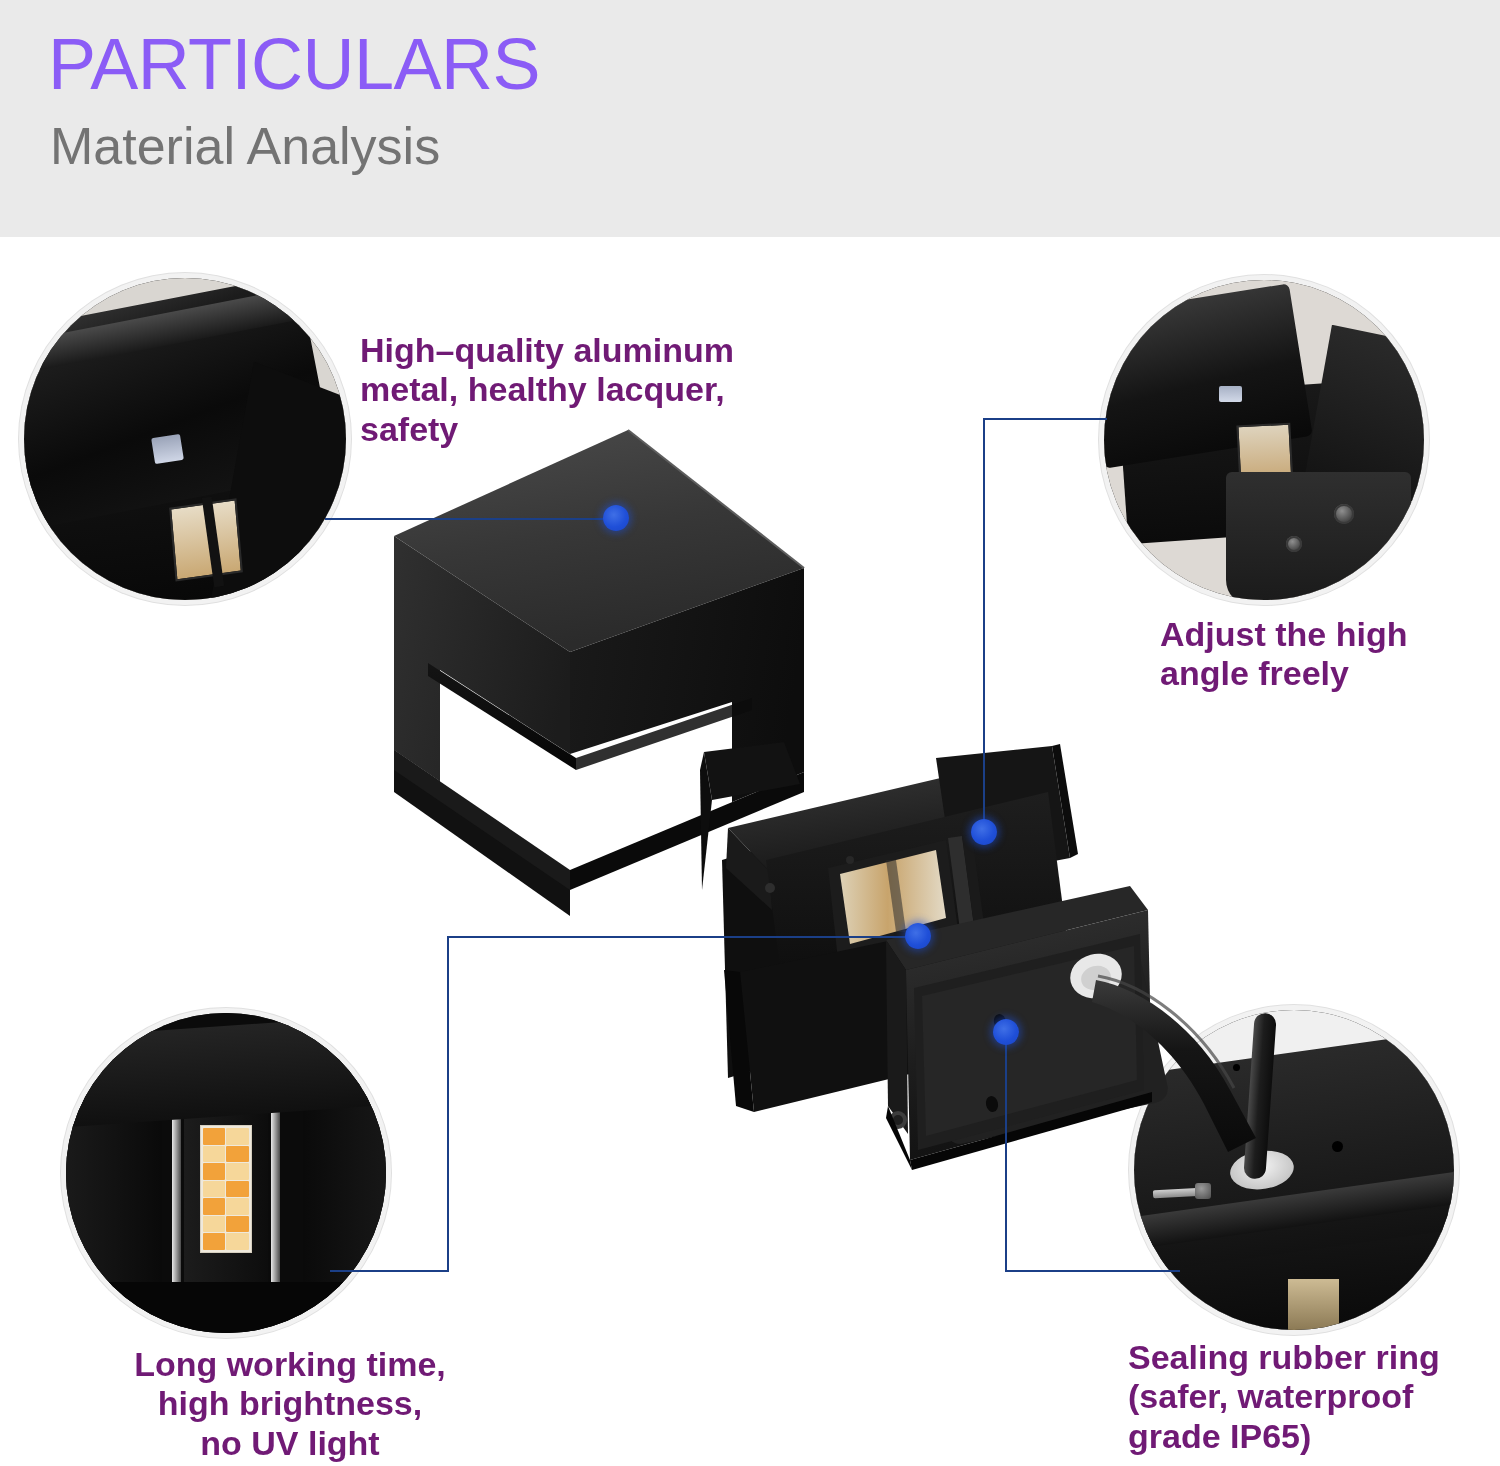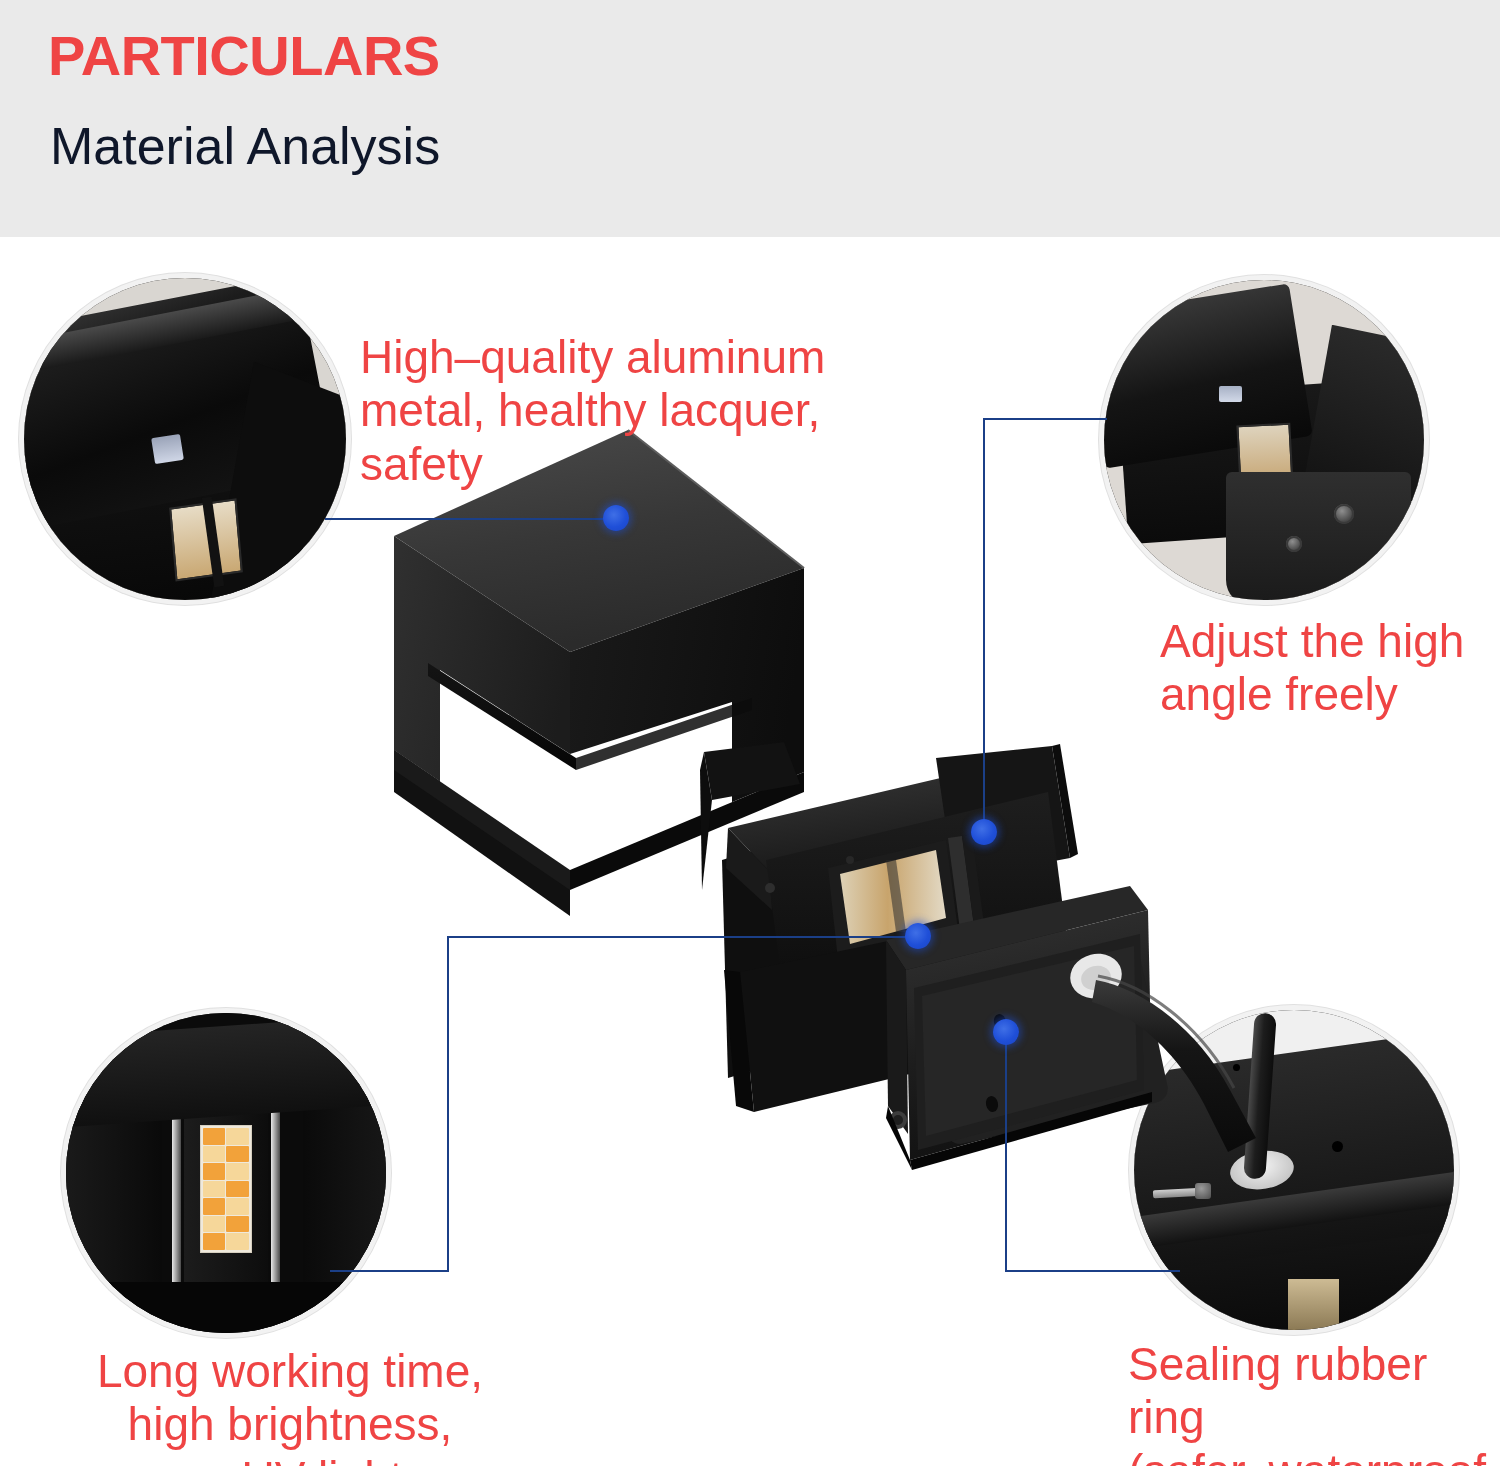--- a/index.html
+++ b/index.html
@@ -16,43 +16,43 @@
   
   #header-band {
     position: absolute;
     left: 0; top: 0;
     width: 1500px; height: 237px;
     background: #eaeaea;
   }
   #page-title {
     position: absolute;
     left: 48px; top: 27px;
-    font-size: 56px;
-    font-weight: 700;
+    font-size: 72px;
+    font-weight: 400;
     letter-spacing: -0.5px;
-    color: #ef4444;
+    color: #8b5cf6;
     line-height: 1.05;
   }
   #page-subtitle {
     position: absolute;
     left: 50px; top: 118px;
     font-size: 52px;
     font-weight: 400;
-    color: #0f172a;
+    color: #737373;
     line-height: 1.1;
   }
 
   
   .callout-text {
     position: absolute;
-    font-size: 46px;
+    font-size: 34px;
     line-height: 1.16;
-    color: #ef4444;
+    color: #701a75;
     white-space: pre-line;
-    font-weight: 400;
+    font-weight: 700;
   }
   #callout-text-aluminum { left: 360px; top: 331px; width: 470px; }
   #callout-text-angle    { left: 1160px; top: 615px; width: 340px; }
   #callout-text-led      { left: 80px;  top: 1345px; width: 420px; text-align: center; }
   #callout-text-seal     { left: 1128px; top: 1338px; width: 375px; }
 
   
   .detail-circle {
     position: absolute;
     border-radius: 50%;

